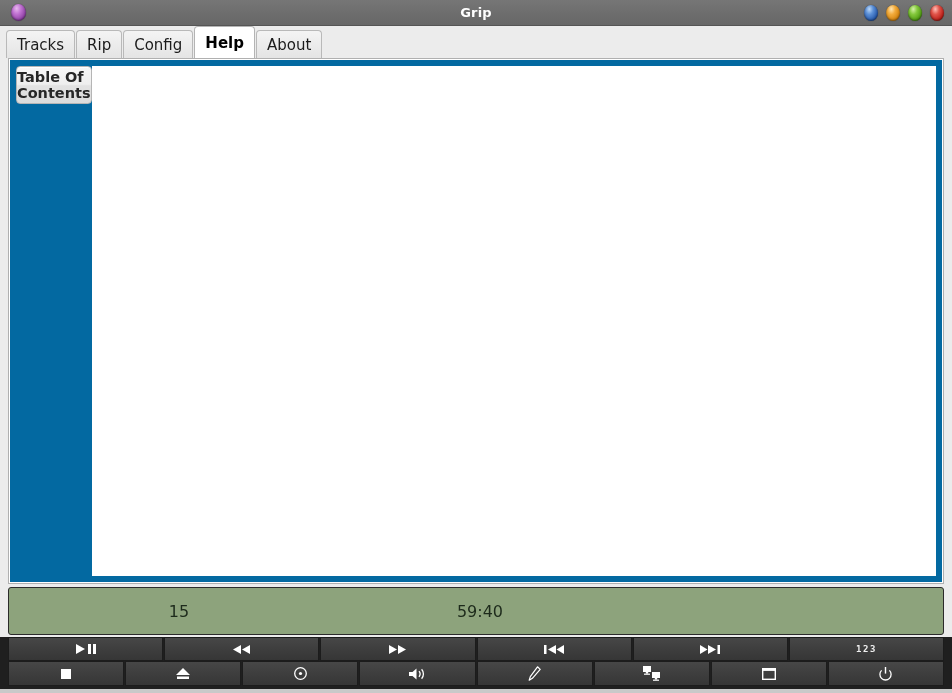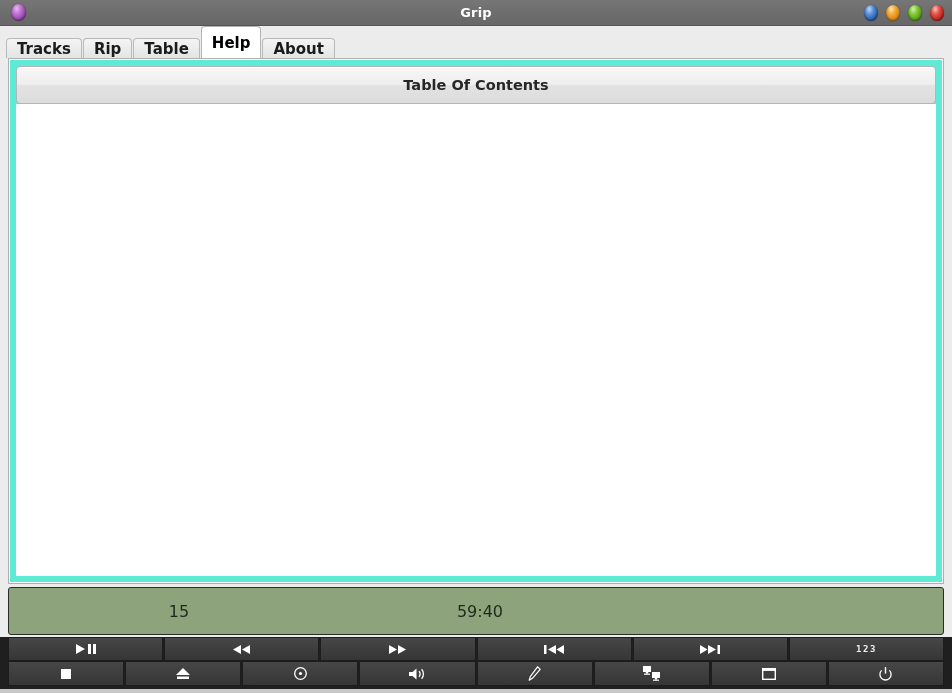--- a/index.html
+++ b/index.html
@@ -63,34 +63,33 @@
   .tabbar {
     flex: 0 0 32px;
     height: 32px;
     background: #ececec;
     display: flex; align-items: flex-end;
     padding-left: 6px;
     box-sizing: border-box;
     position: relative;
   }
   .tab {
-    height: 20px;
+    height: 28px;
     padding: 0 10px;
     display: flex; align-items: center;
     font-size: 15px;
     color: #1b1b1b;
     background: linear-gradient(to bottom, #f4f4f4 0%, #e4e4e4 100%);
     border: 1px solid #b9b9b9;
     border-bottom: none;
     border-top-left-radius: 4px;
     border-top-right-radius: 4px;
     margin-right: 1px;
     box-sizing: border-box;
     cursor: default;
-    font-weight: bold;
   }
   .tab.active {
     background: #ffffff;
     height: 32px;
     font-weight: bold;
     border-color: #b4b4b4;
     color: #000;
     position: relative;
     z-index: 3;
     justify-content: center;
@@ -100,24 +99,24 @@
   .content-wrap {
     flex: 1 1 auto;
     background: #ececec;
     padding: 0 8px;
     box-sizing: border-box;
     display: flex; flex-direction: column;
     min-height: 0;
   }
   .content {
     flex: 1 1 auto;
-    background: #5eead4;
+    background: #0369a1;
     border: 1px solid #b0b0b0;
     box-shadow: inset 0 0 0 1px #fff;
-    display: flex; flex-direction: column;
+    display: flex; flex-direction: row;
     padding: 7px;
     box-sizing: border-box;
     min-height: 0;
   }
   .toc-button {
     height: 36px;
     flex: 0 0 36px;
     background: linear-gradient(to bottom, #f7f7f7 0%, #eeeeee 48%, #e2e2e2 52%, #dcdcdc 100%);
     border: 1px solid #b5b5b5;
     border-radius: 4px;
@@ -218,21 +217,21 @@
   </div>
 
   <div class="tabbar">
     <div class="tab">
         <span>Tracks</span>
       </div>
     <div class="tab">
         <span>Rip</span>
       </div>
     <div class="tab">
-        <span>Table</span>
+        <span>Config</span>
       </div>
     <div class="tab active">
         <span>Help</span>
       </div>
     <div class="tab">
         <span>About</span>
       </div>
   </div>
 
   <div class="content-wrap">

